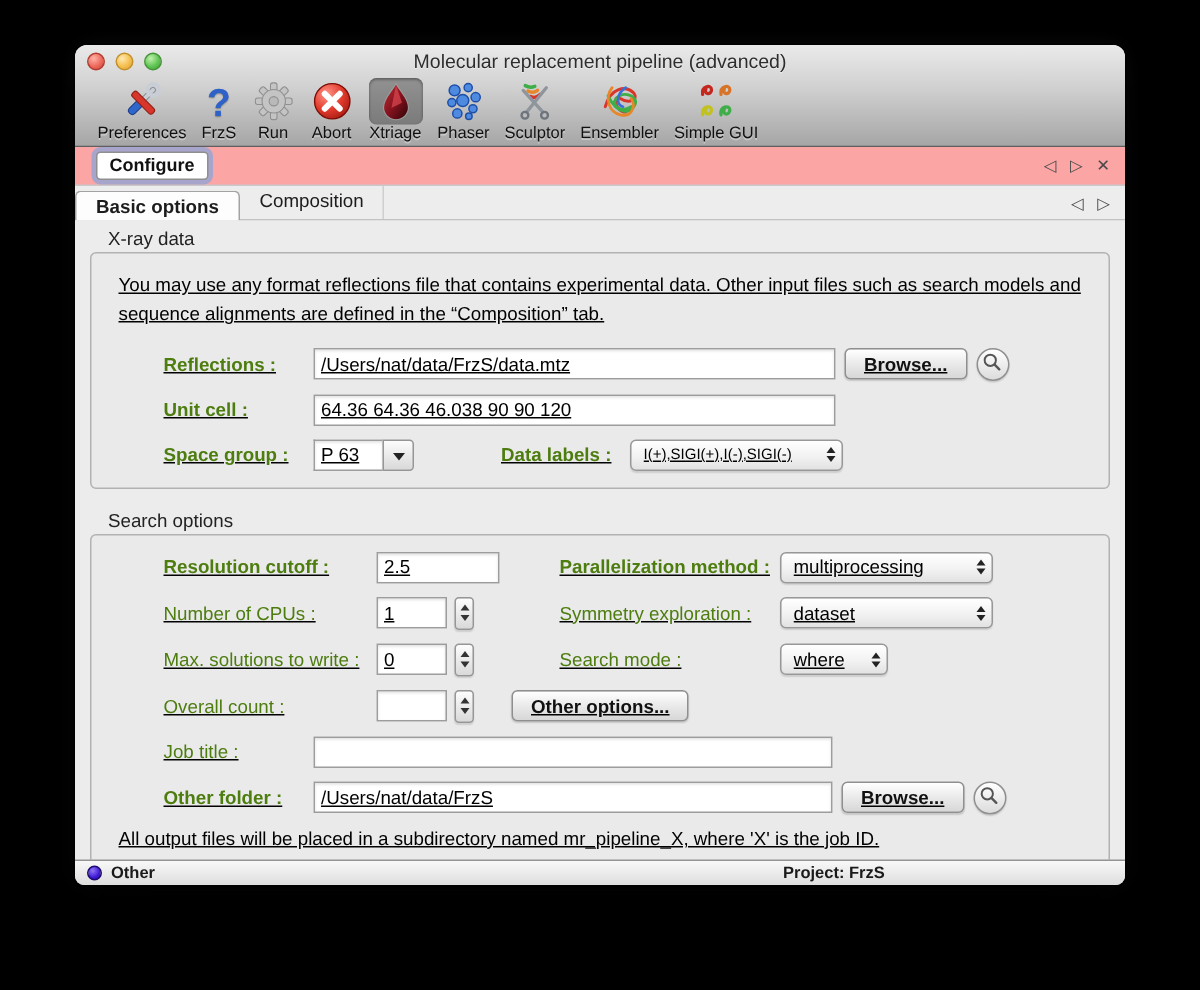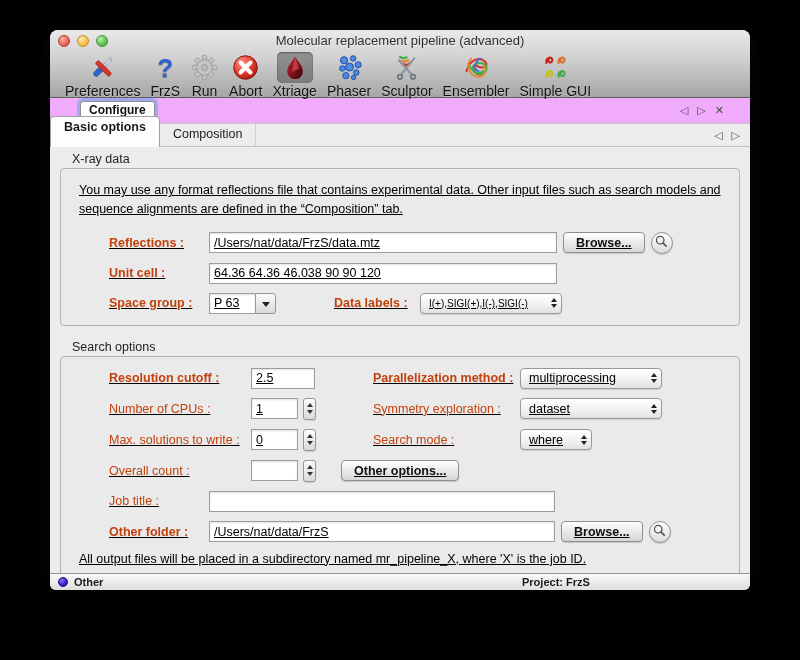--- a/index.html
+++ b/index.html
@@ -31,74 +31,74 @@
     text-align:center; font-size:13px; color:#2d2d2d; line-height:22px;
     text-shadow:0 1px 0 rgba(255,255,255,.55); white-space:nowrap;
   }
   .toolbar { display:flex; align-items:flex-start; padding:0 0 0 10px; height:45px; }
   .titem {
     display:flex; flex-direction:column; align-items:center; padding:0 5px;
     cursor:default;
   }
   .ticon { height:31px; display:flex; align-items:center; justify-content:center; }
   .ticon.selbg { background:rgba(0,0,0,.32); border-radius:5px; padding:0 4px; box-shadow:inset 0 1px 2px rgba(0,0,0,.4); }
-  .tlabel { font-size:14px; color:#111; margin-top:0px; text-shadow:0 1px 0 rgba(255,255,255,.35); white-space:nowrap; }
+  .tlabel { font-size:11px; color:#111; margin-top:0px; text-shadow:0 1px 0 rgba(255,255,255,.35); white-space:nowrap; }
   .qmark { font-size:26px; font-weight:bold; color:#2e62c8; line-height:28px; text-shadow:0 1px 1px rgba(0,0,0,.35); }
   
   .configure-row {
-    height:26px; flex:0 0 26px; background:#f0abfc; border-bottom:1px solid #c9c9c9;
-    display:flex; align-items:center; padding:0 26px; box-sizing:border-box;
+    height:26px; flex:0 0 26px; background:#fca5a5; border-bottom:1px solid #c9c9c9;
+    display:flex; align-items:center; padding:0 10px; box-sizing:border-box;
   }
   .page-tab {
     background:#fff; border:1px solid #8f8f8f; border-radius:3px; padding:1px 8px 2px;
     font-size:12px; font-weight:bold; color:#111;
     box-shadow:0 0 0 3px rgba(110,165,230,.6);
     margin-left:4px;
   }
   .navgroup { margin-left:auto; display:flex; gap:9px; font-size:11px; color:#4a4a4a; align-items:center; }
   .navgroup span { cursor:default; }
   
   .tabstrip {
     height:23px; flex:0 0 23px; background:#ededed; border-bottom:1px solid #c2c2c2;
     display:flex; align-items:flex-end; padding:0 10px 0 0; box-sizing:border-box;
   }
   .tab {
     font-size:12.5px; padding:3px 13px 4px; color:#1c1c1c; border-right:1px solid #cfcfcf;
     line-height:15px;
   }
   .tab.selected {
     background:#fdfdfd; font-weight:bold; border:1px solid #a3a3a3; border-bottom:none;
-    border-radius:4px 4px 0 0; margin-bottom:-1px; padding-bottom:12px;
+    border-radius:4px 4px 0 0; margin-bottom:-1px; padding-bottom:1px;
   }
   .tabstrip .navgroup { margin-bottom:4px; }
   
   .content { flex:1 1 auto; background:#ececec; padding-top:2px; overflow:hidden; }
   .group-label { font-size:12.5px; color:#222; margin:3px 0 2px 22px; }
   .group {
     margin:0 10px; border:1px solid #b2b2b2; border-radius:4px; background:#eaeaea;
     box-sizing:border-box;
     text-decoration:underline;
   }
   .group.xray { padding:10px 16px 2px; }
   .group.search { padding:11px 16px 2px; margin-bottom:4px; }
   .desc { font-size:12.5px; color:#000; line-height:1.55; margin:2px 2px 12px; max-width:648px; }
   .frow { display:flex; align-items:center; margin-bottom:9px; }
-  .flabel { font-size:12.5px; color:#c2410c;padding-left:32px; }
+  .flabel { font-size:12.5px; color:#4d7c0f;padding-left:32px; }
   .w100 { width:100px; flex:0 0 100px; }
   .w142 { width:142px; flex:0 0 142px; }
   .w147 { width:147px; flex:0 0 147px; }
   .b { font-weight:bold; }
   .tf {
     height:21px; box-sizing:border-box; border:1px solid #9d9d9d; background:#fff;
     font-family:inherit; font-size:12.5px; color:#000; padding:0 4px;
     box-shadow:inset 0 1px 2px rgba(0,0,0,.12);
   }
   .tf.wide { width:348px; }
   .tf.wide2 { width:346px; }
-  .tf.small { width:64px; }
+  .tf.small { width:82px; }
   .tf.spin { width:47px; }
   .cwrap { width:90px; flex:0 0 90px; display:flex; align-items:center; }
   
   .pbtn {
     height:21px; box-sizing:border-box; border:1px solid #8f8f8f; border-radius:4px;
     background:linear-gradient(180deg,#ffffff,#ececec 45%,#d7d7d7);
     font-family:inherit; font-size:12.5px; font-weight:bold; color:#111; padding:0 12px;
     box-shadow:0 1px 1px rgba(0,0,0,.15); margin-left:6px; cursor:default;
   }
   

